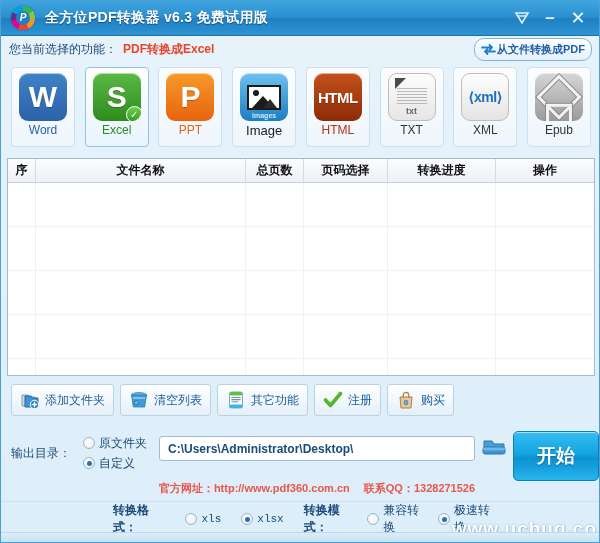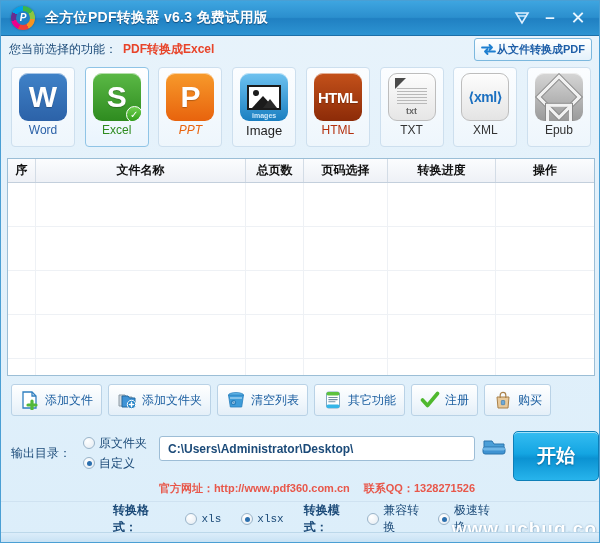--- a/index.html
+++ b/index.html
@@ -52,21 +52,21 @@
 
   
   .funcbar{
     position:absolute;left:0;top:35px;width:600px;height:26px;
     display:flex;align-items:center;
   }
   .funcbar .lbl{margin-left:8px;font-size:12px;color:#1b4a78;}
   .funcbar .val{margin-left:6px;font-size:12px;color:#e8442a;font-weight:bold;}
   .topright-btn{
     position:absolute;right:7px;top:37px;height:21px;
-    border:1px solid #7cb8de;border-radius:3px;
+    border:1px solid #7cb8de;border-radius:10px;
     background:linear-gradient(to bottom,#ffffff,#e3f1fb);
     display:flex;align-items:center;padding:0 6px;gap:1px;
     font-size:11px;color:#1f5fa8;font-weight:bold;cursor:pointer;
   }
   .swap-icon{position:relative;width:15px;height:11px;flex:0 0 auto;}
 
   
   .iconrow{
     position:absolute;left:6px;top:63px;width:588px;height:86px;
     display:flex;align-items:center;justify-content:space-between;
@@ -100,21 +100,21 @@
     background:linear-gradient(to bottom,#fdfdfd 0%,#e4e4e4 100%);
     border:1px solid #bdbdbd;box-sizing:border-box;
   }
   .tile-xml .big{font-size:14px;color:#1a6fc0;letter-spacing:-.5px;text-shadow:none;}
   .tile-epub{
     background:linear-gradient(to bottom,#d6d6d6 0%,#9a9a9a 100%);
   }
   .cap{font-size:12px;margin-top:3px;line-height:1;}
   .cap-word{color:#2c62a8;}
   .cap-excel{color:#2e8b1f;}
-  .cap-ppt{color:#e8630d;font-style:italic;}
+  .cap-ppt{color:#e8630d;}
   .cap-image{color:#222;font-size:13px;}
   .cap-html{color:#b4300e;}
   .cap-txt{color:#333;}
   .cap-xml{color:#333;}
   .cap-epub{color:#333;}
   .check-badge{
     position:absolute;right:-2px;bottom:-2px;width:17px;height:17px;border-radius:50%;
     background:linear-gradient(to bottom,#6fcf4e,#2e9d18);border:1.5px solid #fff;
     box-sizing:border-box;color:#fff;font-size:10px;font-weight:bold;
     display:flex;align-items:center;justify-content:center;line-height:1;
@@ -383,30 +383,20 @@
         <div class="td" style="width:58px"></div>
         <div class="td" style="width:84px"></div>
         <div class="td" style="width:108px"></div>
         <div class="td" style="width:98px"></div>
       </div>
     </div>
   </div>
 
   <div class="btnrow">
 
-    <div class="abtn">
-      <span class="glyph">
-        <svg width="20" height="20" viewBox="0 0 20 20" aria-hidden="true">
-          <path d="M3 2 H12 L16 6 V18 H3 Z" fill="#ffffff" stroke="#2f7fc0" stroke-width="1.3"></path>
-          <path d="M12 2 V6 H16" fill="none" stroke="#2f7fc0" stroke-width="1.3"></path>
-          <path d="M12 11 V19 M8 15 H16" stroke="#52b838" stroke-width="3.2" stroke-linecap="round"></path>
-        </svg>
-      </span>
-      <span>添加文件</span>
-    </div>
 
     <div class="abtn">
       <span class="glyph">
         <svg width="20" height="20" viewBox="0 0 20 20" aria-hidden="true">
           <path d="M2 5 H8 L9.5 7 H15 V16 H2 Z" fill="#cfd8de" stroke="#8d9aa5" stroke-width="1"></path>
           <path d="M5 6 H11 L12.5 8 H18 V17 H5 Z" fill="#3f93d6" stroke="#23699f" stroke-width="1"></path>
           <circle cx="14.5" cy="14.5" r="4.2" fill="#1d7fc4" stroke="#fff" stroke-width="1"></circle>
           <path d="M14.5 12.3 V16.7 M12.3 14.5 H16.7" stroke="#fff" stroke-width="1.5" stroke-linecap="round"></path>
         </svg>
       </span>

